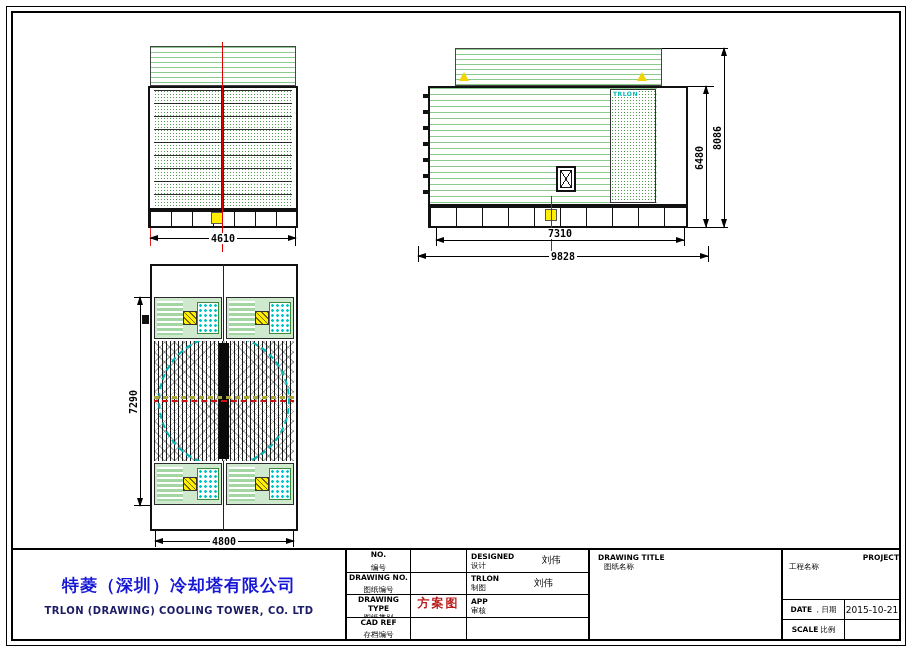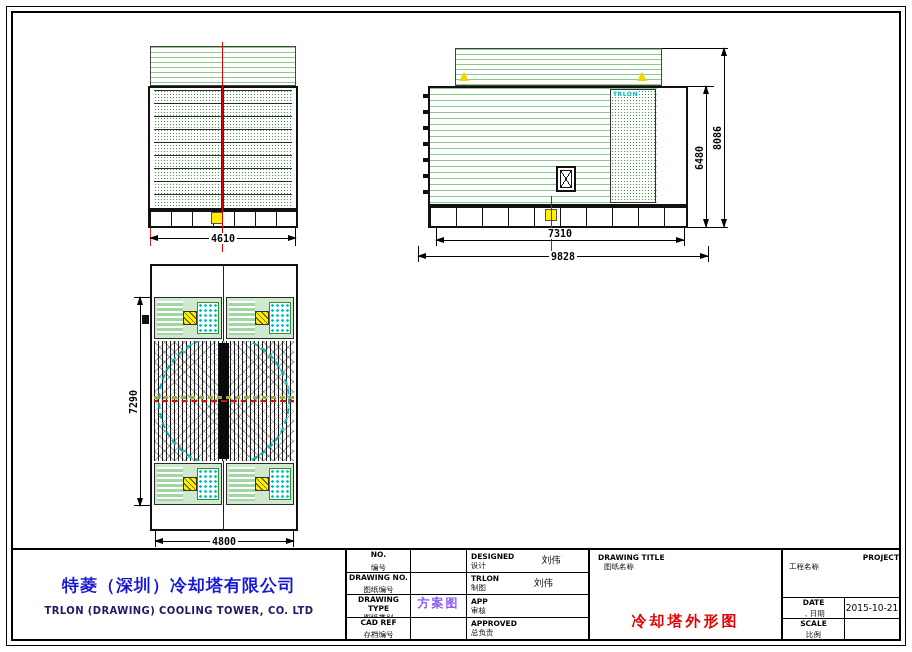--- a/index.html
+++ b/index.html
@@ -42,30 +42,30 @@
   .tb-row{flex:1;display:flex;border-bottom:1px solid #000;box-sizing:border-box;min-height:0;}
   .tb-row:last-child{border-bottom:none;}
   .tc{border-right:1px solid #000;box-sizing:border-box;display:flex;flex-direction:column;justify-content:space-between;align-items:center;overflow:hidden;}
   .tc.lab{width:64px;}
   .tc.val{width:56px;}
   .tc.sign{flex:1;border-right:none;flex-direction:row;justify-content:flex-start;gap:0;padding-left:4px;}
   .en{font-size:7.5px;font-weight:bold;color:#000;line-height:9px;text-align:center;}
   .cn{font-size:7.5px;color:#000;line-height:9px;text-align:center;}
   .slab{display:flex;flex-direction:column;align-items:flex-start;}
   .sname{font-size:9.5px;color:#000;flex:1;text-align:center;}
-  .redval{font-size:12px;font-weight:bold;color:#8b5cf6;letter-spacing:2px;}
+  .redval{font-size:12px;font-weight:bold;color:#b91c1c;letter-spacing:2px;}
   .tb-title{width:193px;border-right:2px solid #000;box-sizing:border-box;position:relative;}
   .tb-title .hdr{position:absolute;left:8px;top:3px;}
   .tt1{position:absolute;left:0;right:0;top:32px;text-align:center;font-size:14.5px;font-weight:bold;color:#e60000;}
   .tt2{position:absolute;left:0;right:0;top:62px;text-align:center;font-size:15px;font-weight:bold;color:#e60000;letter-spacing:3px;}
   .tb-right{flex:1;display:flex;flex-direction:column;}
   .tbr-project{height:50px;border-bottom:1px solid #000;box-sizing:border-box;padding:3px 0 0 6px;}
   .tbr-row{flex:1;display:flex;border-bottom:1px solid #000;box-sizing:border-box;}
   .tbr-row:last-child{border-bottom:none;}
-  .tbr-lab{width:62px;border-right:1px solid #000;box-sizing:border-box;display:flex;align-items:center;justify-content:center;gap:2px;flex-direction:column;}
+  .tbr-lab{width:62px;border-right:1px solid #000;box-sizing:border-box;display:flex;align-items:center;justify-content:center;gap:2px;}
   .tbr-val{flex:1;display:flex;align-items:center;justify-content:center;font-size:9px;color:#000;}
   
   .tri{position:absolute;width:0;height:0;border-left:5px solid transparent;border-right:5px solid transparent;border-bottom:9px solid #f2d400;}
   .redline{position:absolute;width:1px;background:#e30000;}
   .maroon{position:absolute;background:#6b1212;}
   .logo{position:absolute;font-size:6px;font-weight:bold;color:#00b7b7;background:#fff;line-height:7px;padding:0 1px;letter-spacing:.5px;}
 </style>
 </head>
 <body>
 
@@ -236,36 +236,28 @@
             </span>
           <span class="sname"></span>
         </div>
       </div>
       <div class="tb-row">
         <div class="tc lab">
           <span class="en">CAD REF</span>
           <span class="cn">存档编号</span>
         </div>
         <div class="tc val"></div>
-        <div class="tc sign">
-          <span class="slab">
-              <span class="en">APPROVED</span>
-              <span class="cn">总负责</span>
-            </span>
-          <span class="sname"></span>
-        </div>
       </div>
     </div>
 
     <div class="tb-title">
       <div class="hdr">
         <div class="en" style="text-align:left;">DRAWING TITLE</div>
         <div class="cn" style="text-align:left;padding-left:6px;">图纸名称</div>
       </div>
-      <div class="tt2">冷却塔外形图</div>
     </div>
 
     <div class="tb-right">
       <div class="tbr-project">
         <div class="en" style="text-align:right;">PROJECT</div>
         <div class="cn" style="text-align:left;">工程名称</div>
       </div>
       <div class="tbr-row">
         <div class="tbr-lab">
           <span class="en">DATE</span>

